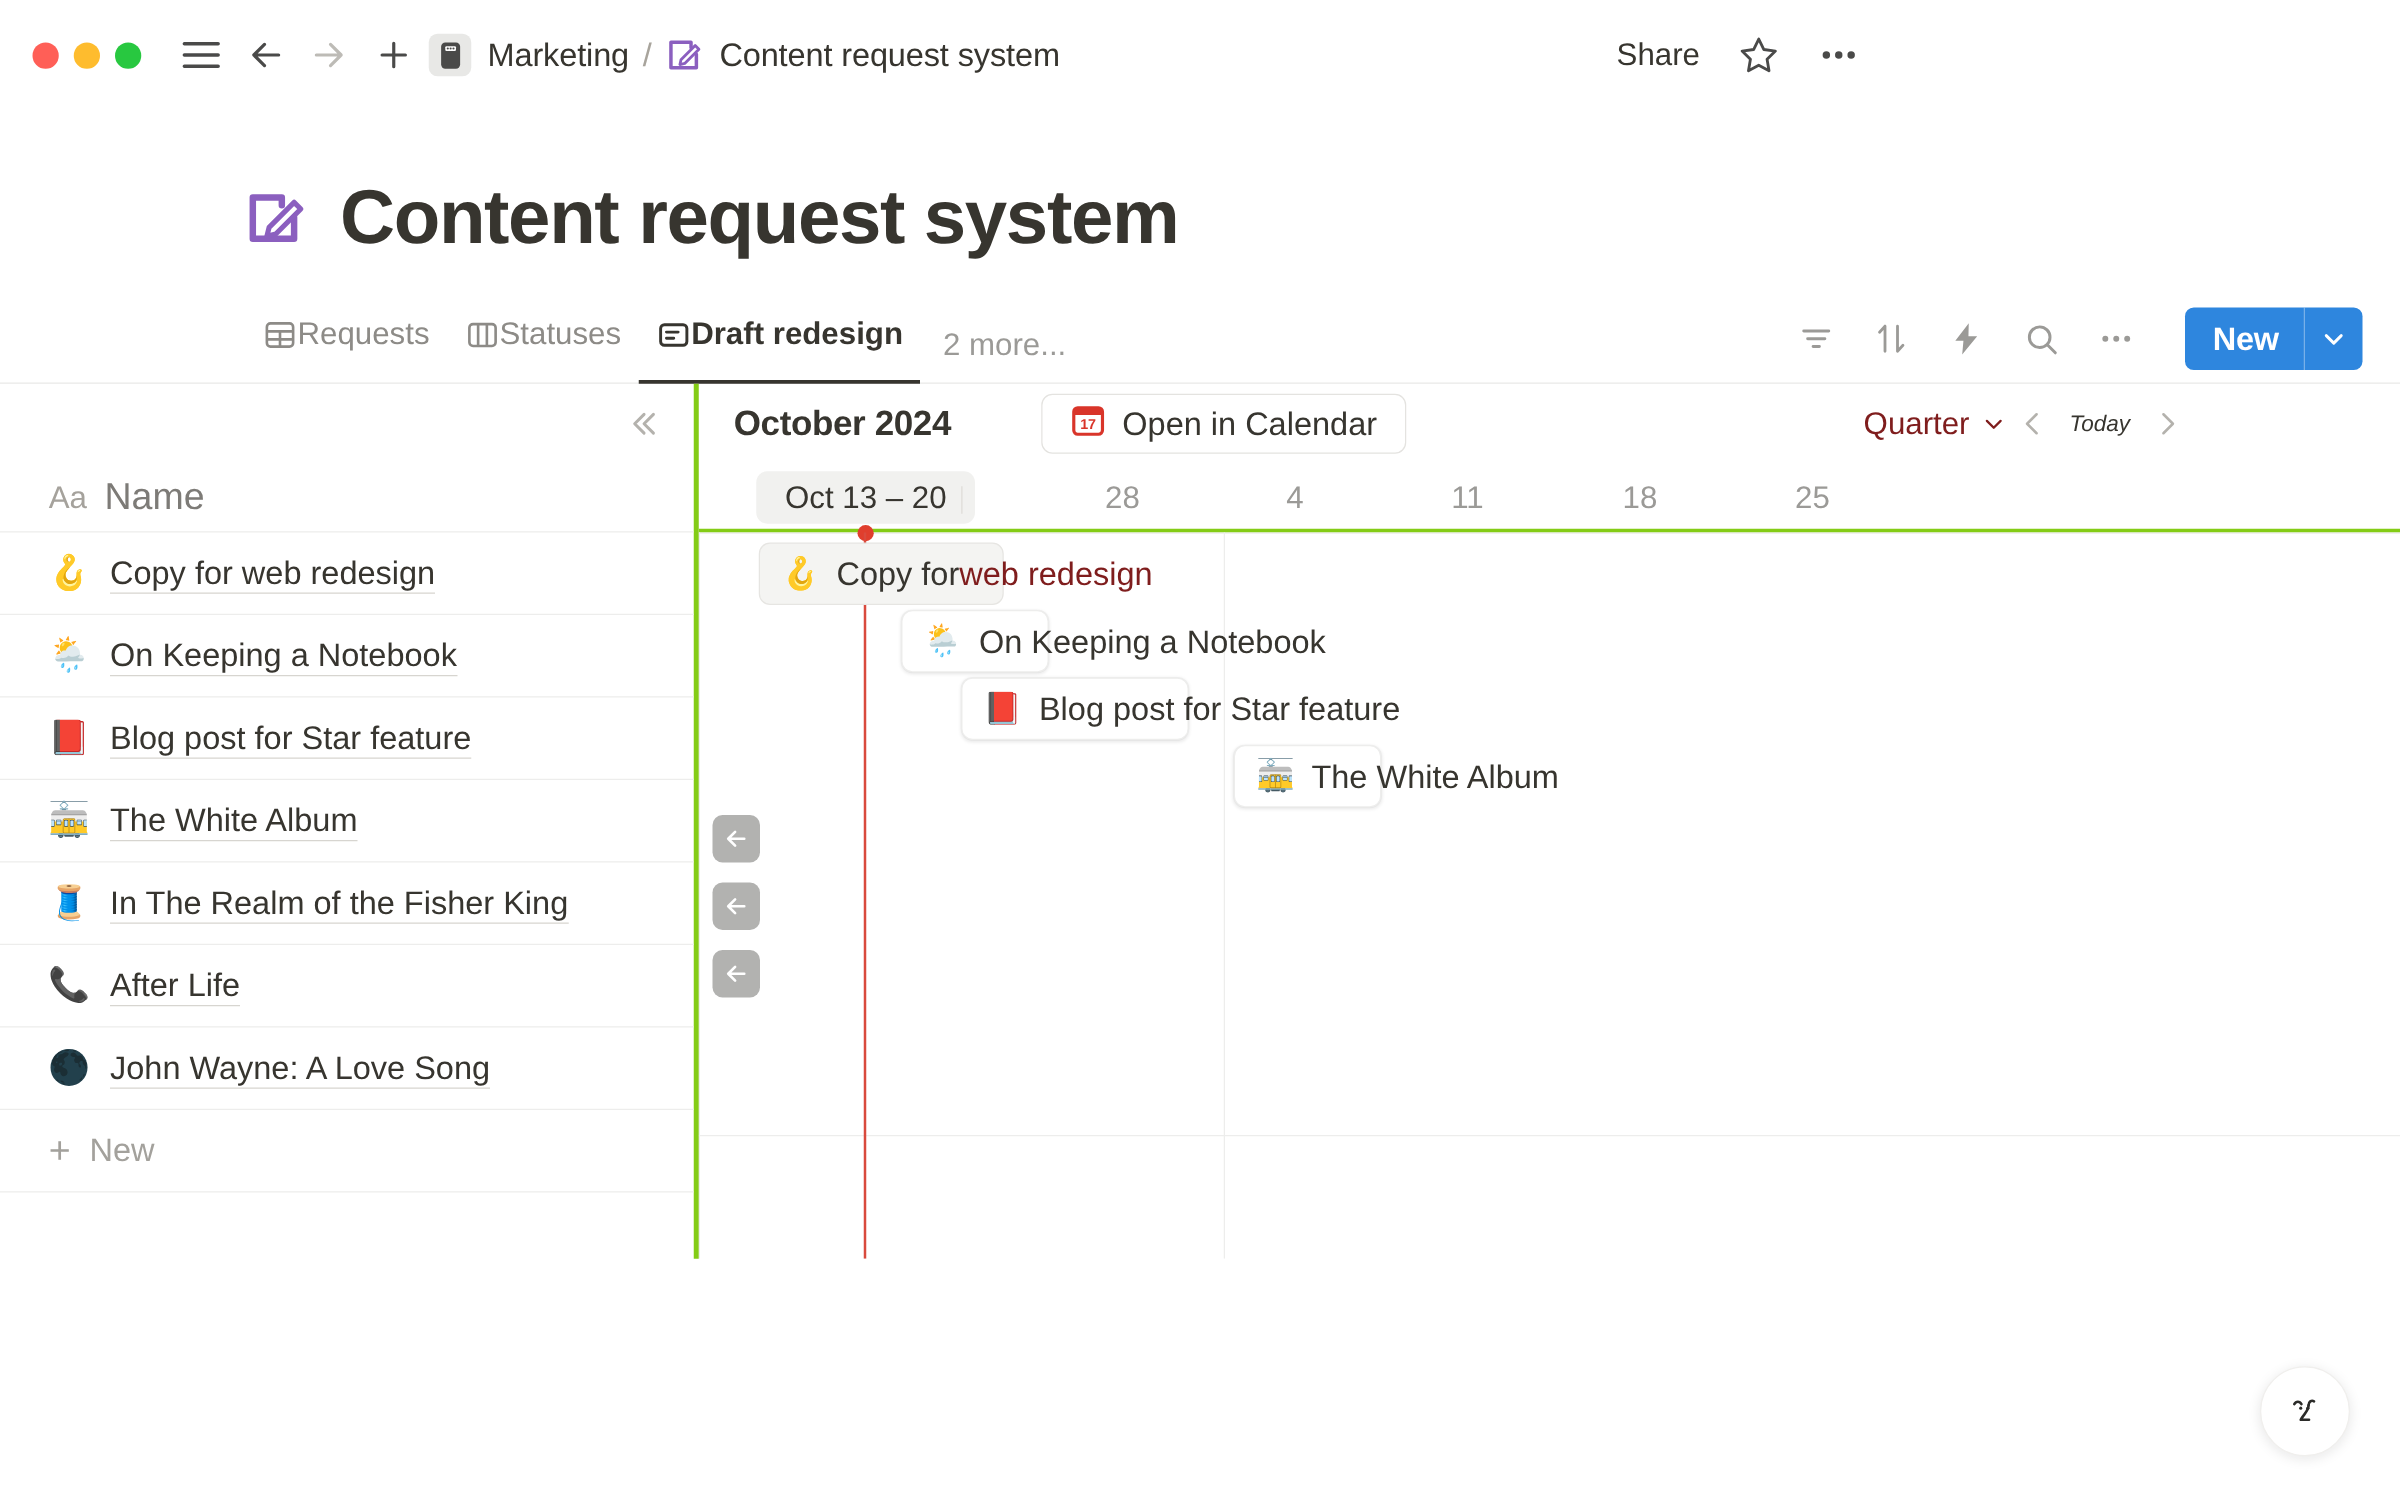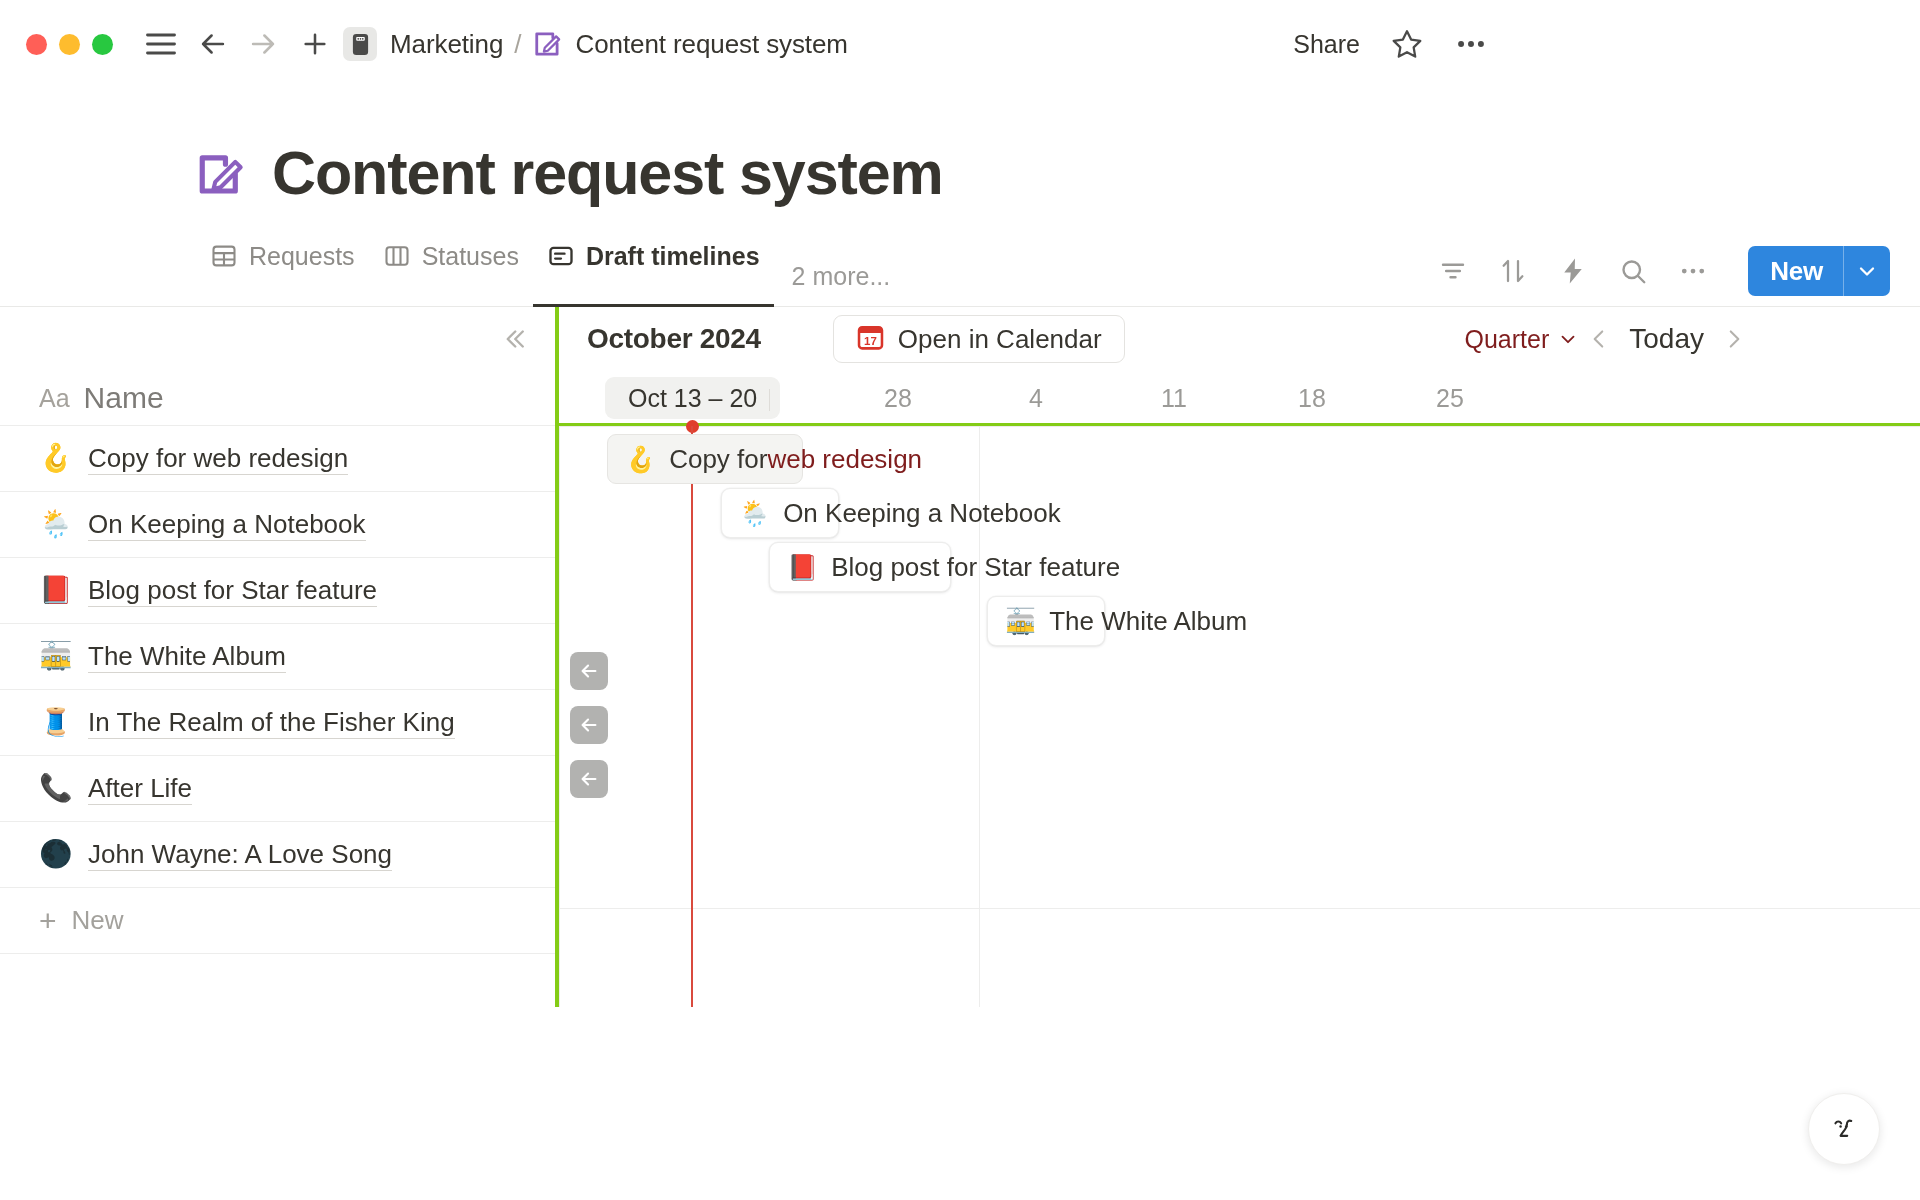--- a/index.html
+++ b/index.html
@@ -76,21 +76,21 @@
   .tabbar {
     position: relative;
     margin-top: 38px;
     height: 65px;
     display: flex; align-items: flex-end;
     padding: 0 30px 0 196px;
     border-bottom: 1px solid #e9e9e7;
   }
   .tabs { display: flex; align-items: flex-end; height: 100%; }
   .tab {
-    display: flex; align-items: flex-start; gap: 11px;
+    display: flex; align-items: center; 
     height: 100%;
     padding: 0 14px 13px 14px;
     font-size: 25px; color: #8d8b87;
     white-space: nowrap;
     position: relative;
   }
   .tab.active { color: #37352f; font-weight: bold; }
   .tab.active::after {
     content: ""; position: absolute; left: 0; right: 0; bottom: -1px;
     height: 3px; background: #37352f;
@@ -189,21 +189,21 @@
     margin-left: 72px;
     background: #fff; white-space: nowrap;
   }
   .cal-btn .lbl { font-size: 26px; color: #37352f; }
   .tl-head-right {
     margin-left: auto; display: flex; align-items: center;
     padding-right: 166px;
   }
   .qtr { display: flex; align-items: center; gap: 8px; font-size: 25px; color: #7f1d1d; white-space: nowrap; }
   .nav-chev { width: 40px; height: 40px; display:flex; align-items:center; justify-content:center; color:#b4b2ad; }
-  .today-lbl { font-size: 28px; color: #37352f; font-weight: 500; padding: 0 10px; white-space: nowrap; }
+  .today-lbl { font-size: 18px; color: #37352f; font-weight: 500; padding: 0 10px; white-space: nowrap; font-style: italic; }
 
   
   .tl-scale { position: relative; height: 55px; border-bottom: 3px solid #84cc16; }
   .tick {
     position: absolute; top: 0; height: 55px;
     display: flex; align-items: center;
     font-size: 25px; color: #9b9a97;
     transform: translateX(-50%);
   }
   .tick.current {
@@ -365,21 +365,21 @@
           <span>Statuses</span>
         </div>
 
         <div class="tab active">
           <span class="tab-icon">
             <svg width="28" height="28" viewBox="0 0 24 24" fill="none" stroke="currentColor" stroke-width="2">
               <rect x="3" y="5" width="18" height="14" rx="2.6"></rect>
               <path d="M7 10h8M7 14.2h5" stroke-linecap="round"></path>
             </svg>
           </span>
-          <span>Draft timelines</span>
+          <span>Draft redesign</span>
         </div>
 
         <div class="tab-more">2 more...</div>
       </div>
 
       <div class="toolbar-right">
         <span class="tool-icon">
           <svg width="30" height="30" viewBox="0 0 24 24" fill="none" stroke="currentColor" stroke-width="1.9" stroke-linecap="round">
             <path d="M4 7h16M6.5 12h11M10 17h4"></path>
           </svg>

